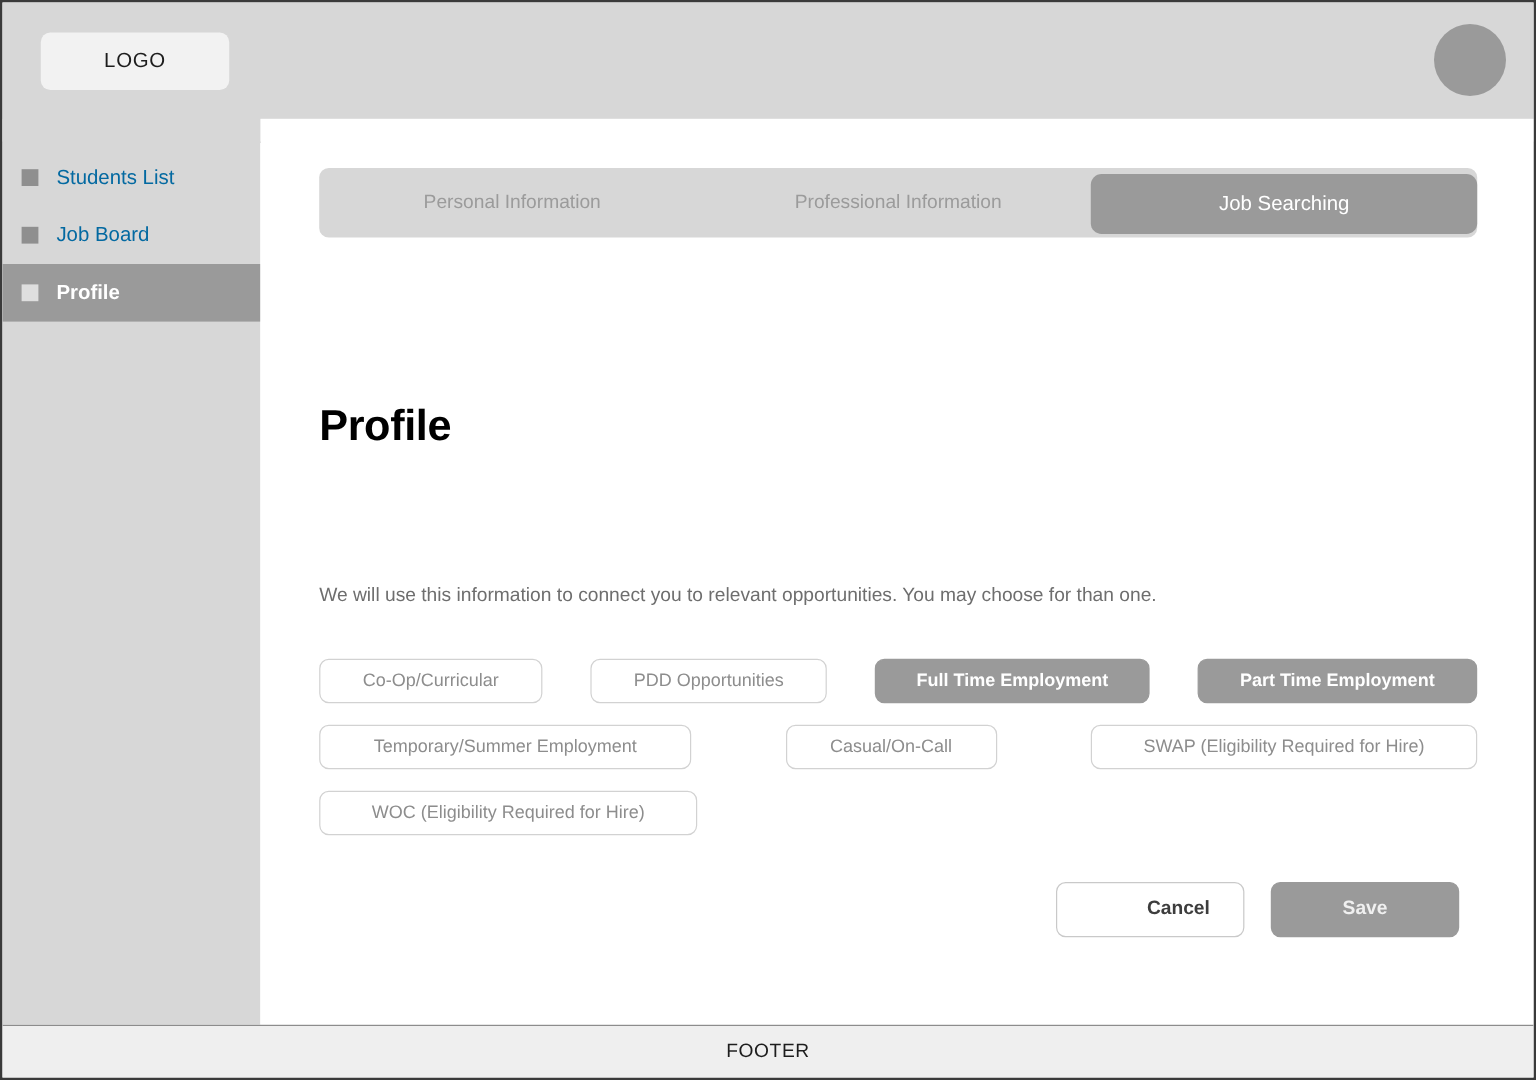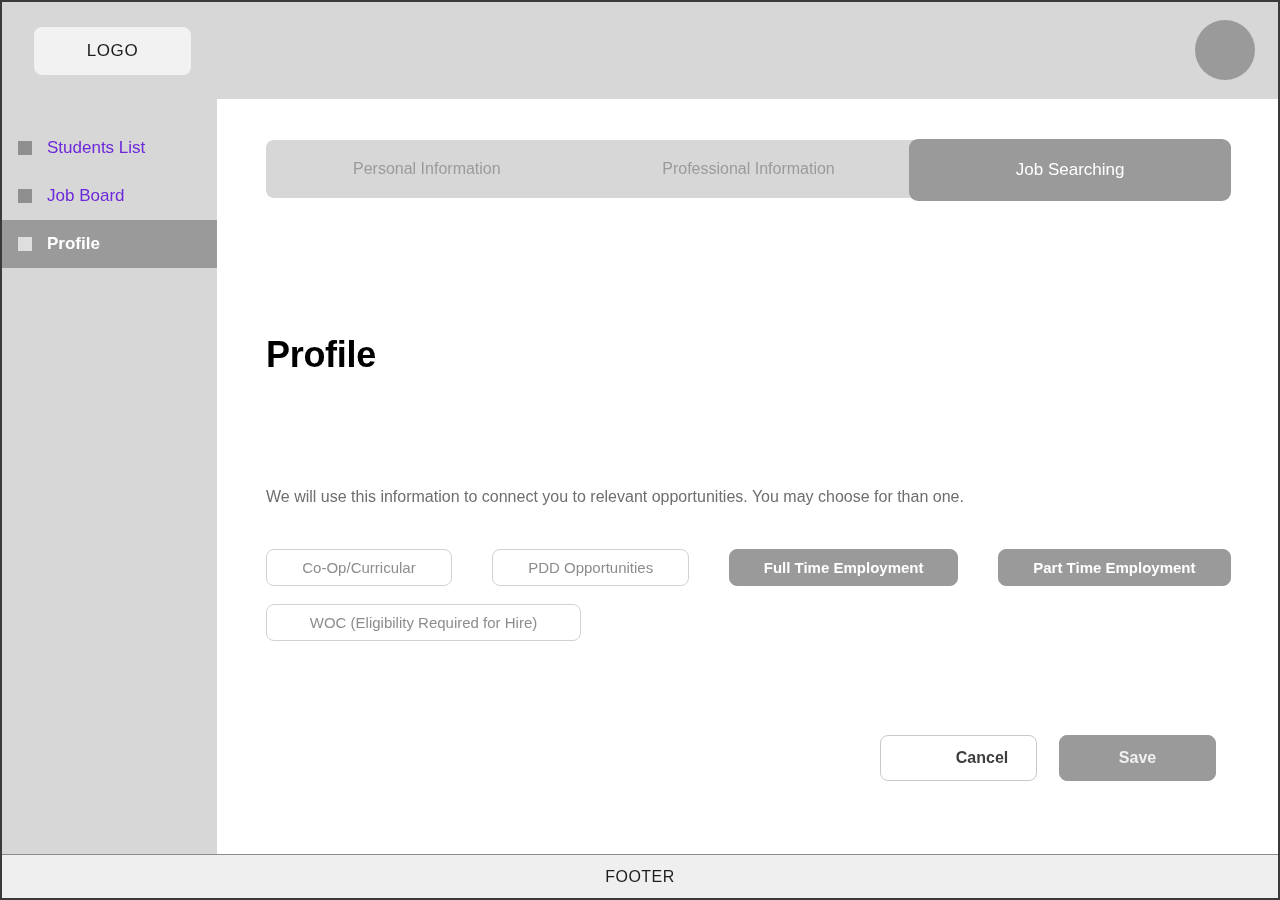--- a/index.html
+++ b/index.html
@@ -80,21 +80,21 @@
   }
   .nav-item.active { background: #9a9a9a; }
   .nav-icon {
     width: 14px; height: 14px;
     background: #8f8f8f;
     flex: 0 0 auto;
   }
   .nav-item.active .nav-icon { background: #dedede; }
   .nav-label {
     font-size: 17px;
-    color: #6d28d9;
+    color: #0369a1;
   }
   .nav-item.active .nav-label {
     color: #ffffff;
     font-weight: bold;
   }
 
   
   .main {
     position: absolute;
     left: 215px; top: 97px;
@@ -119,21 +119,21 @@
     display: flex;
     align-items: center;
     justify-content: center;
     font-size: 16px;
     color: #9b9b9b;
     border-radius: 8px;
   }
   .tab.active {
     background: #9a9a9a;
     color: #ffffff;
-    height: 62px;
+    height: 50px;
     margin-top: 2px;
     font-size: 17px;
     border-radius: 9px;
   }
 
   .page-title {
     position: absolute;
     left: 49px; top: 235px;
     font-size: 36px;
     font-weight: bold;
@@ -303,20 +303,31 @@
           <span>PDD Opportunities</span>
         </div>
         <div class="chip w-full selected">
           <span>Full Time Employment</span>
         </div>
         <div class="chip w-part selected">
           <span>Part Time Employment</span>
         </div>
       </div>
 
+      <div class="chip-row r2">
+        <div class="chip w-temp">
+          <span>Temporary/Summer Employment</span>
+        </div>
+        <div class="chip w-casual">
+          <span>Casual/On-Call</span>
+        </div>
+        <div class="chip w-swap">
+          <span>SWAP (Eligibility Required for Hire)</span>
+        </div>
+      </div>
 
       <div class="chip-row r3">
         <div class="chip w-woc">
           <span>WOC (Eligibility Required for Hire)</span>
         </div>
       </div>
 
     </div>
 
     <div class="actions">

